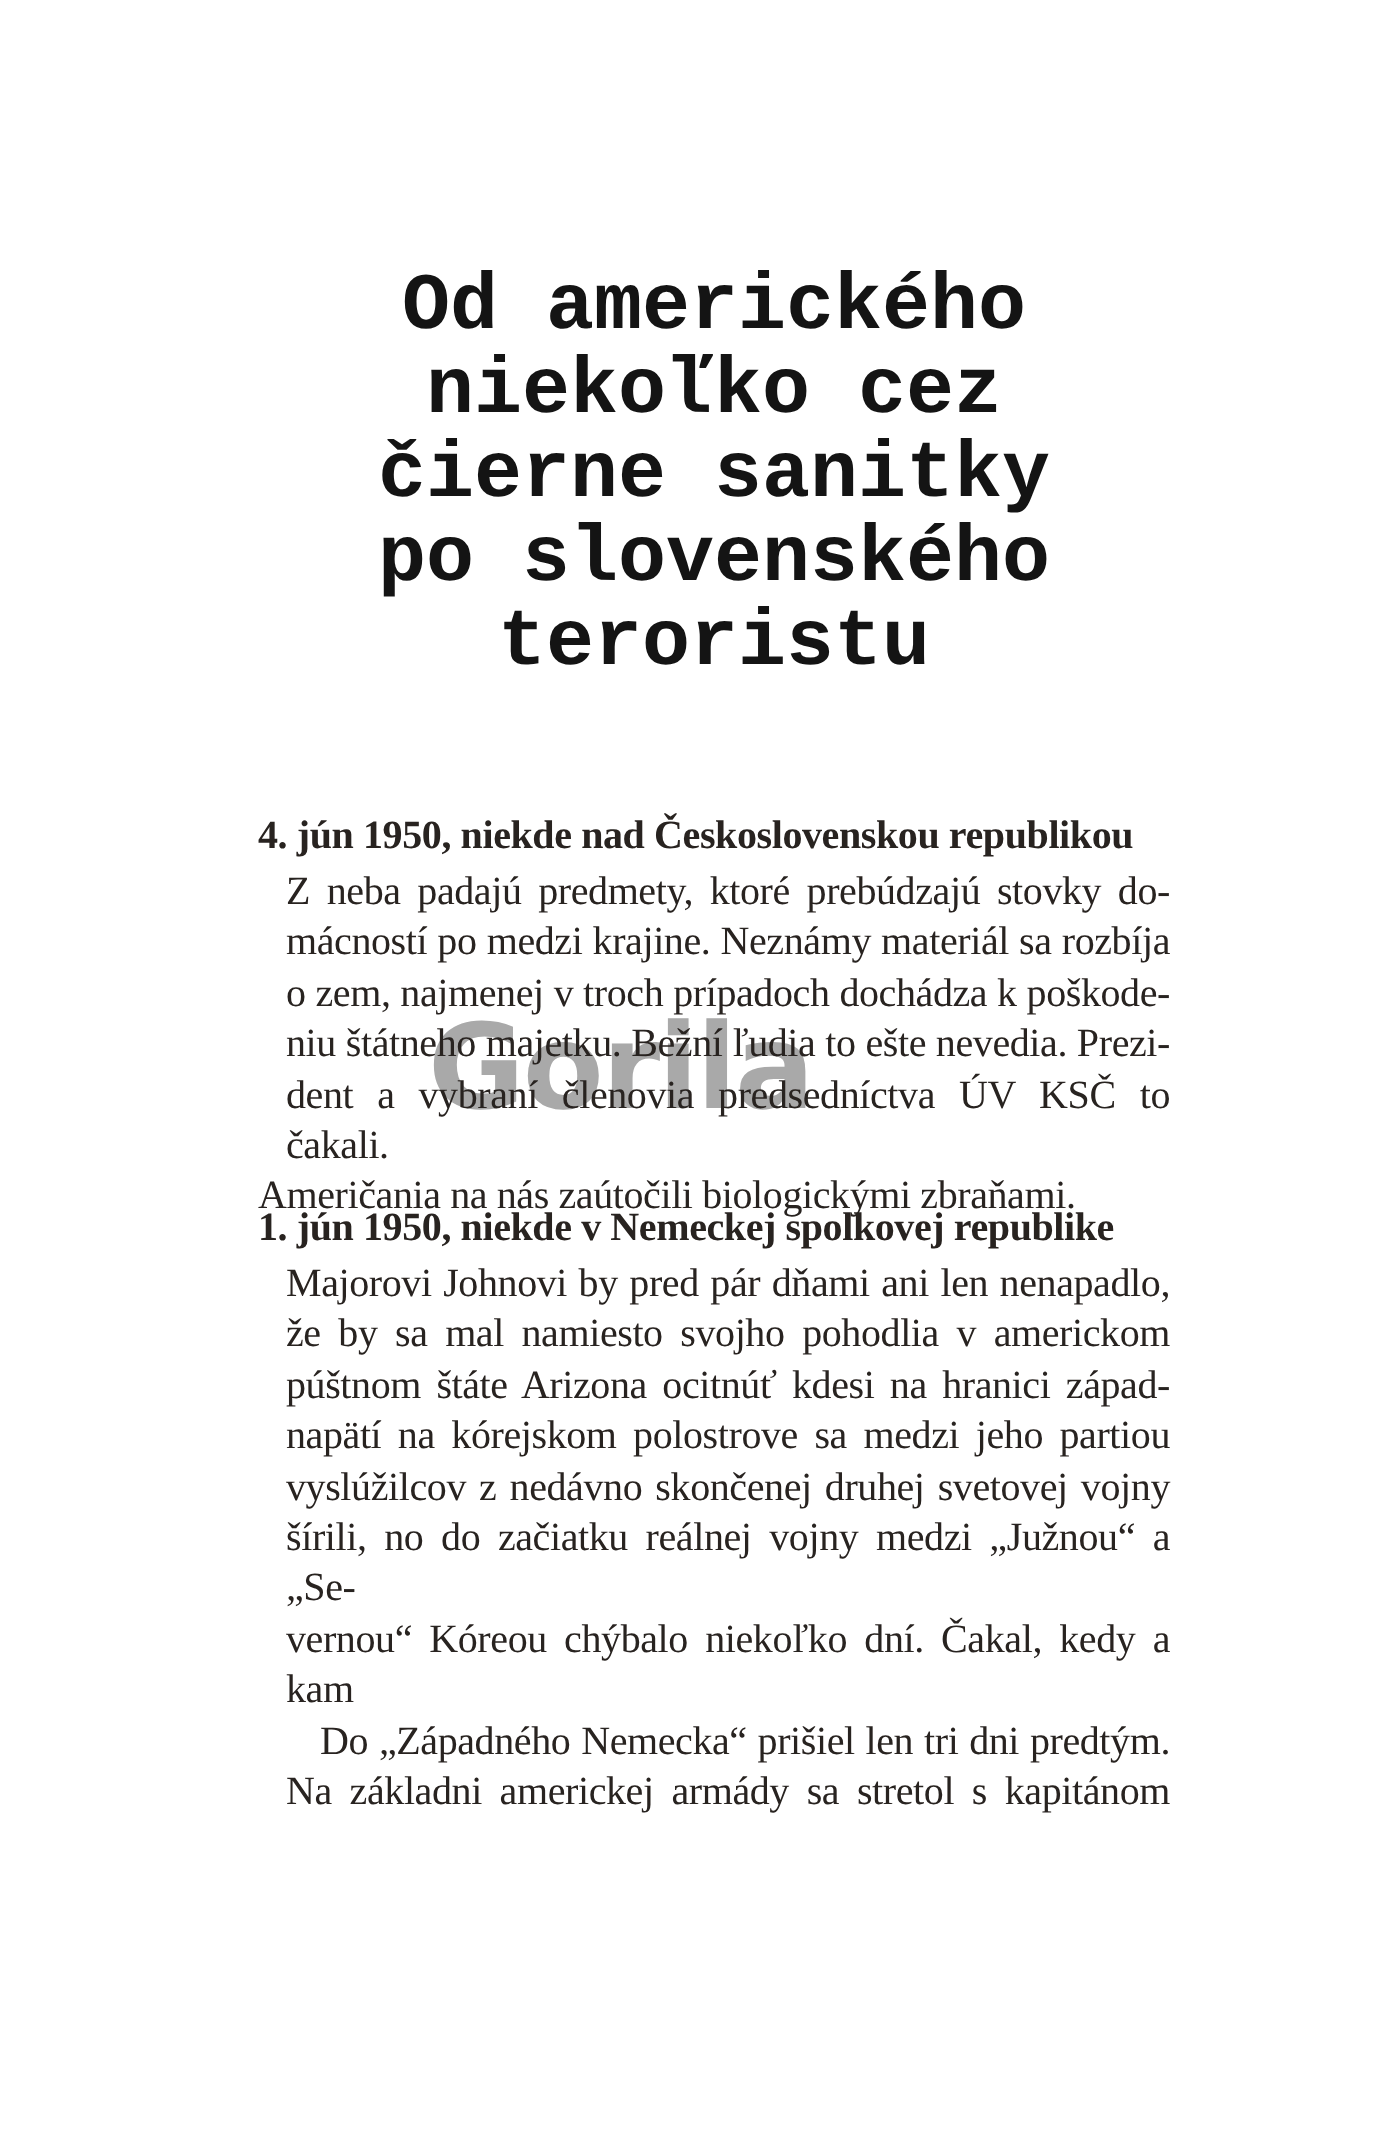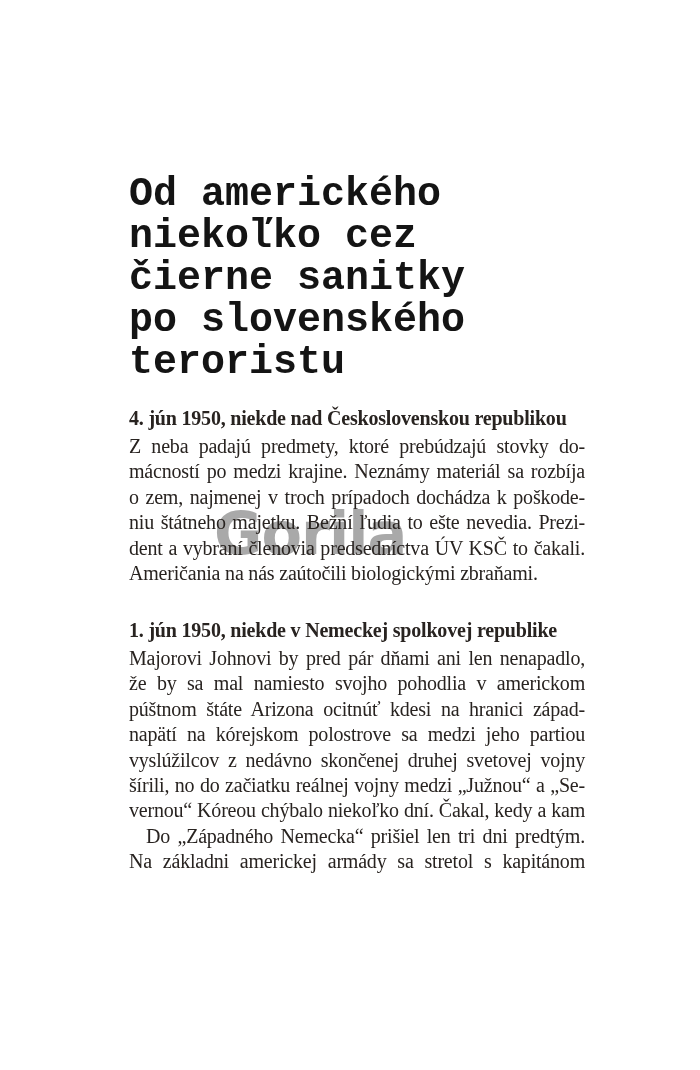--- a/index.html
+++ b/index.html
@@ -33,52 +33,53 @@
     left: 129px;
     top: 0;
     width: 456px;
     z-index: 1;
   }
   #chapter-title {
     position: absolute;
     left: 0;
     top: 134px;
     width: 456px;
+    text-align: center;
     font-family: "Liberation Mono", "DejaVu Sans Mono", monospace;
     font-weight: bold;
     font-size: 40px;
     line-height: 42px;
     color: #141414;
     white-space: nowrap;
-    margin-top: 40px;
   }
   .section {
     position: absolute;
     left: 0;
     width: 456px;
     font-size: 20px;
     line-height: 25.4px;
     letter-spacing: -0.2px;
     color: #282320;
   }
   #section-1 { top: 406px; }
-  #section-2 { top: 618px; }
+  #section-2 { top: 602px; }
   .heading {
     font-weight: bold;
     margin-bottom: 2.6px;
     white-space: nowrap;
   }
   .line {
     text-align: left;
     white-space: nowrap;
   }
   .line.just {
     text-align: justify;
     text-align-last: justify;
     white-space: normal;
+    margin-left: 14px;
   }
   .line.indent {
     padding-left: 17px;
   }
 </style>
 </head>
 <body>
 
 <div id="page">
 

